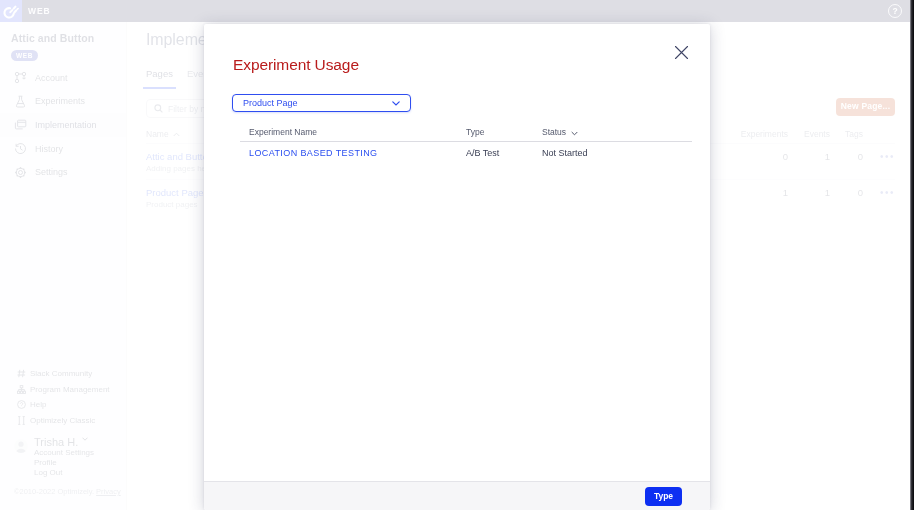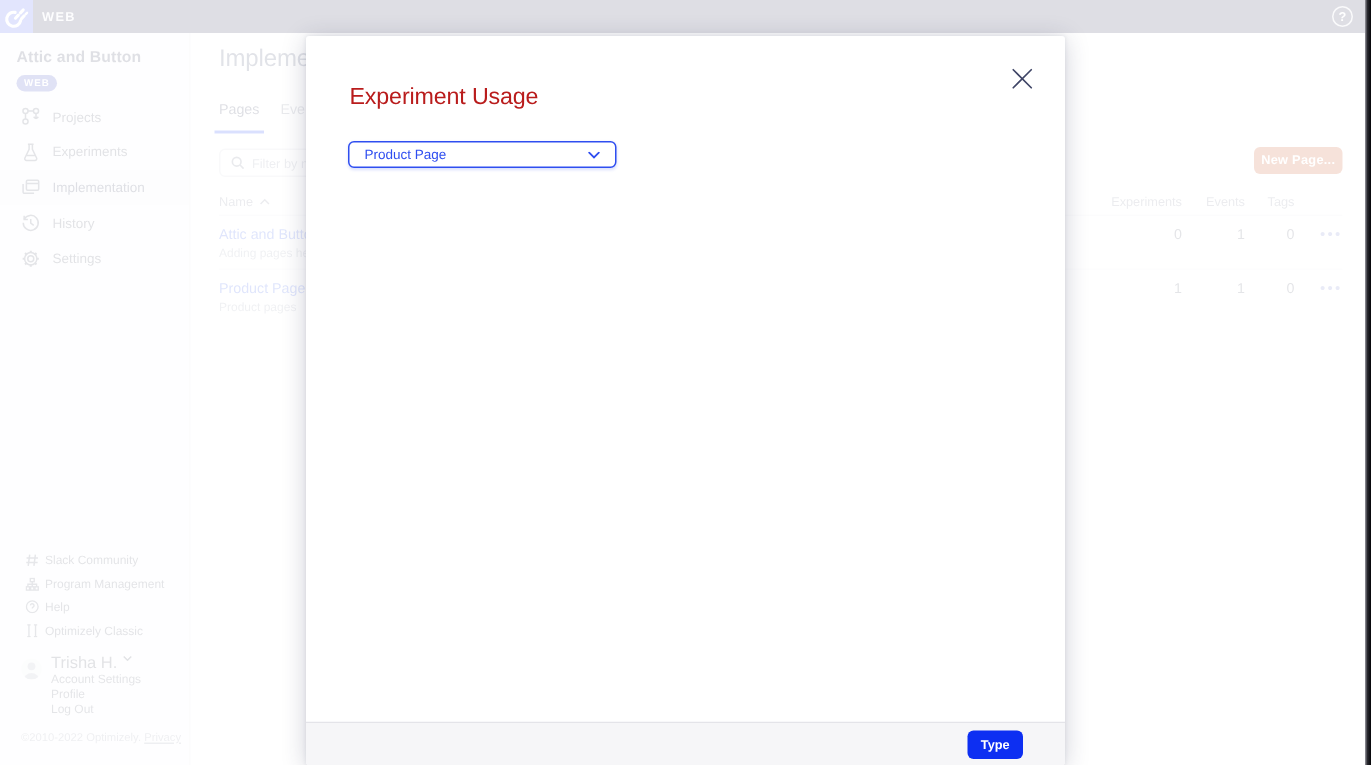--- a/index.html
+++ b/index.html
@@ -114,21 +114,21 @@
       <nav class="nav">
         <div class="nav-item">
           <span class="icn">
             <svg viewBox="0 0 13 13" fill="none" stroke="currentColor" stroke-width="1">
               <circle cx="3" cy="3" r="1.7"></circle>
                 <circle cx="10" cy="3" r="1.7"></circle>
                 <circle cx="3" cy="10" r="1.7"></circle>
               <path d="M4.7 3 H8.3 M3 4.7 V8.3 M10 4.7 V8 M10 8 l-1.6-1 M10 8 l1.6-1"></path>
             </svg>
           </span>
-          <span>Projects</span>
+          <span>Account</span>
         </div>
         <div class="nav-item">
           <span class="icn">
             <svg viewBox="0 0 13 13" fill="none" stroke="currentColor" stroke-width="1">
               <path d="M4.6 1.2 h3.8 M5.4 1.2 v3.4 L2.6 10.3 a1.2 1.2 0 0 0 1.1 1.7 h5.6 a1.2 1.2 0 0 0 1.1 -1.7 L7.6 4.6 V1.2"></path>
               <path d="M3.7 8.6 h5.6"></path>
             </svg>
           </span>
           <span>Experiments</span>
         </div>
@@ -308,20 +308,39 @@
     <div class="page-select">
       <span>Product Page</span>
       <span class="icn">
         <svg viewBox="0 0 8 5" fill="none" stroke="currentColor" stroke-width="1.2" stroke-linecap="round">
             <path d="M0.8 0.8 L4 4 L7.2 0.8"></path>
           </svg>
       </span>
     </div>
 
     <div class="m-table">
+      <div class="m-head">
+        <div class="mcol-name">Experiment Name</div>
+        <div class="mcol-type">Type</div>
+        <div class="mcol-status">
+          <span>Status</span>
+          <span class="icn">
+            <svg viewBox="0 0 7 5" fill="none" stroke="currentColor" stroke-width="1">
+                <path d="M0.7 1 L3.5 3.8 L6.3 1"></path>
+              </svg>
+          </span>
+        </div>
+      </div>
+      <div class="m-row">
+        <div class="mcol-name">
+          <span class="m-link">LOCATION BASED TESTING</span>
+        </div>
+        <div class="mcol-type m-cell">A/B Test</div>
+        <div class="mcol-status m-cell">Not Started</div>
+      </div>
     </div>
 
     <div class="modal-footer">
       <button class="done-btn">Type</button>
     </div>
   </div>
 
   <div class="right-strip"></div>
 </div>
 

